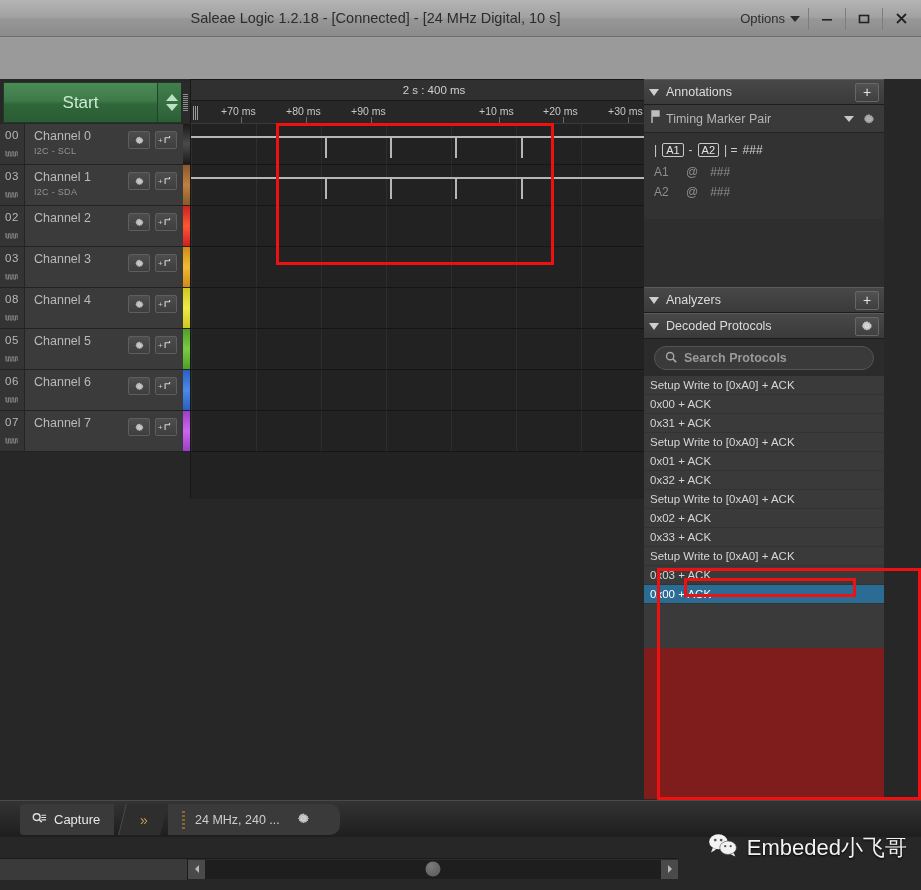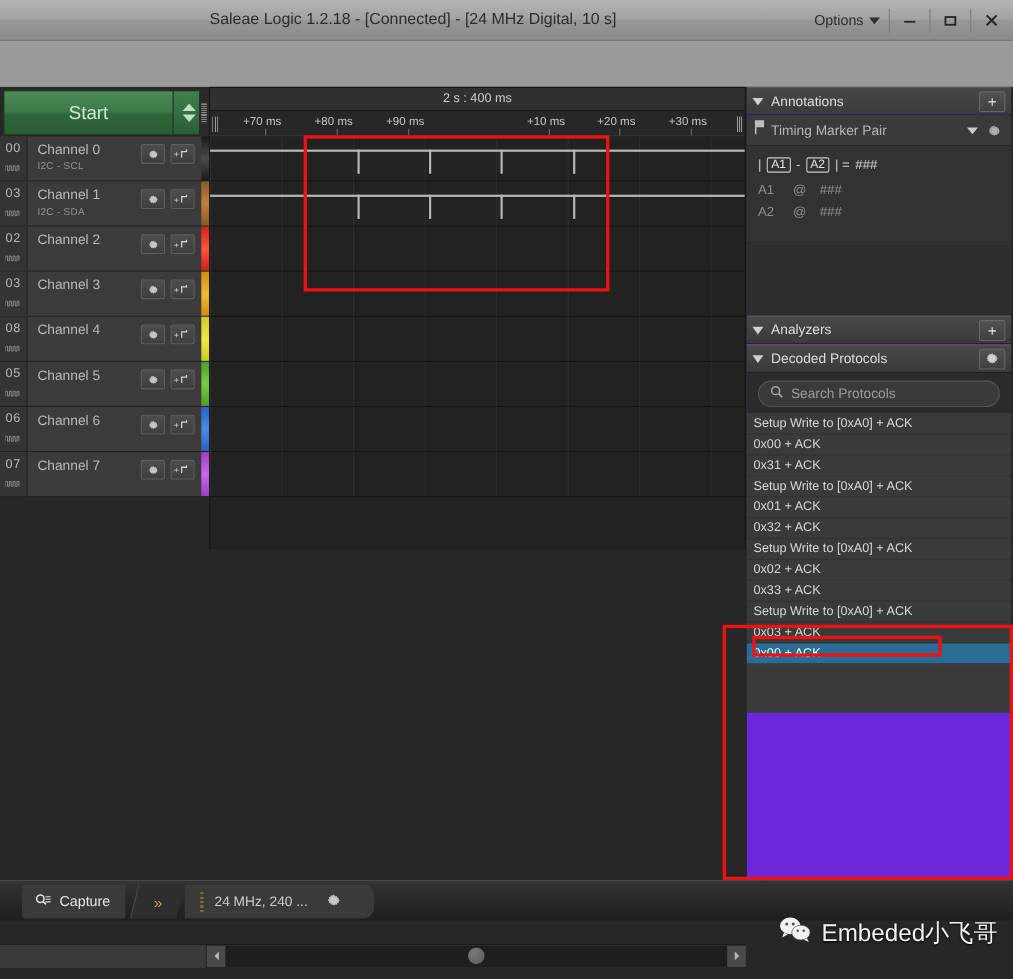--- a/index.html
+++ b/index.html
@@ -165,21 +165,21 @@
     background: repeating-linear-gradient(to bottom,#8a6a2a 0 2px,transparent 2px 4px); }
 
   #watermark {
     position: absolute; right: 14px; top: 833px;
     display: flex; align-items: center; gap: 9px;
     color: #f2f2f2; font-size: 22px; text-shadow: 0 1px 2px #000;
   }
 
   
   #right-panel {
-    position: absolute; left: 679px; top: 0; width: 240px; height: 720px; background: #6d28d9;
+    position: absolute; left: 644px; top: 0; width: 240px; height: 720px; background: #7f1d1d;
   }
   .pnl-head {
     height: 26px; background: linear-gradient(to bottom,#484848,#3a3a3a);
     border-top: 1px solid #5a5a5a; border-bottom: 1px solid #1d1d1d;
     display: flex; align-items: center; padding: 0 5px; gap: 7px;
   }
   .pnl-head .caret { width:0;height:0;border-left:5px solid transparent;border-right:5px solid transparent;border-top:7px solid #cfcfcf; }
   .pnl-head .ttl { flex: 1; font-size: 12.5px; color: #dcdcdc; }
   .plus-btn {
     width: 24px; height: 19px; border: 1px solid #676767; border-radius: 2px;
@@ -210,21 +210,21 @@
     display: flex; align-items: center; padding: 0 7px;
     font-size: 12px; color: #e2e2e2;
   }
   .analyzer-item .nm { flex: 1; }
 
   #search-wrap { background: #2b2b2b; padding: 7px 10px 6px 10px; }
   #search-box {
     height: 24px; border: 1px solid #545454; border-radius: 12px;
     background: #3a3a3a; display: flex; align-items: center; gap: 7px; padding: 0 10px;
   }
-  #search-box .ph { font-size: 12.5px; color: #9a9a9a; }
+  #search-box .ph { font-size: 12.5px; color: #9a9a9a; font-weight: bold; }
 
   #proto-list { background: #3a3a3a; }
   .proto-item {
     height: 19px; line-height: 19px; padding-left: 6px;
     font-size: 11.5px; color: #d6d6d6;
     border-bottom: 1px solid #333333;
   }
   .proto-item.sel { background: #2b6c95; color: #ffffff; }
   #proto-tail { background: #3a3a3a; height: 44px; }
 

